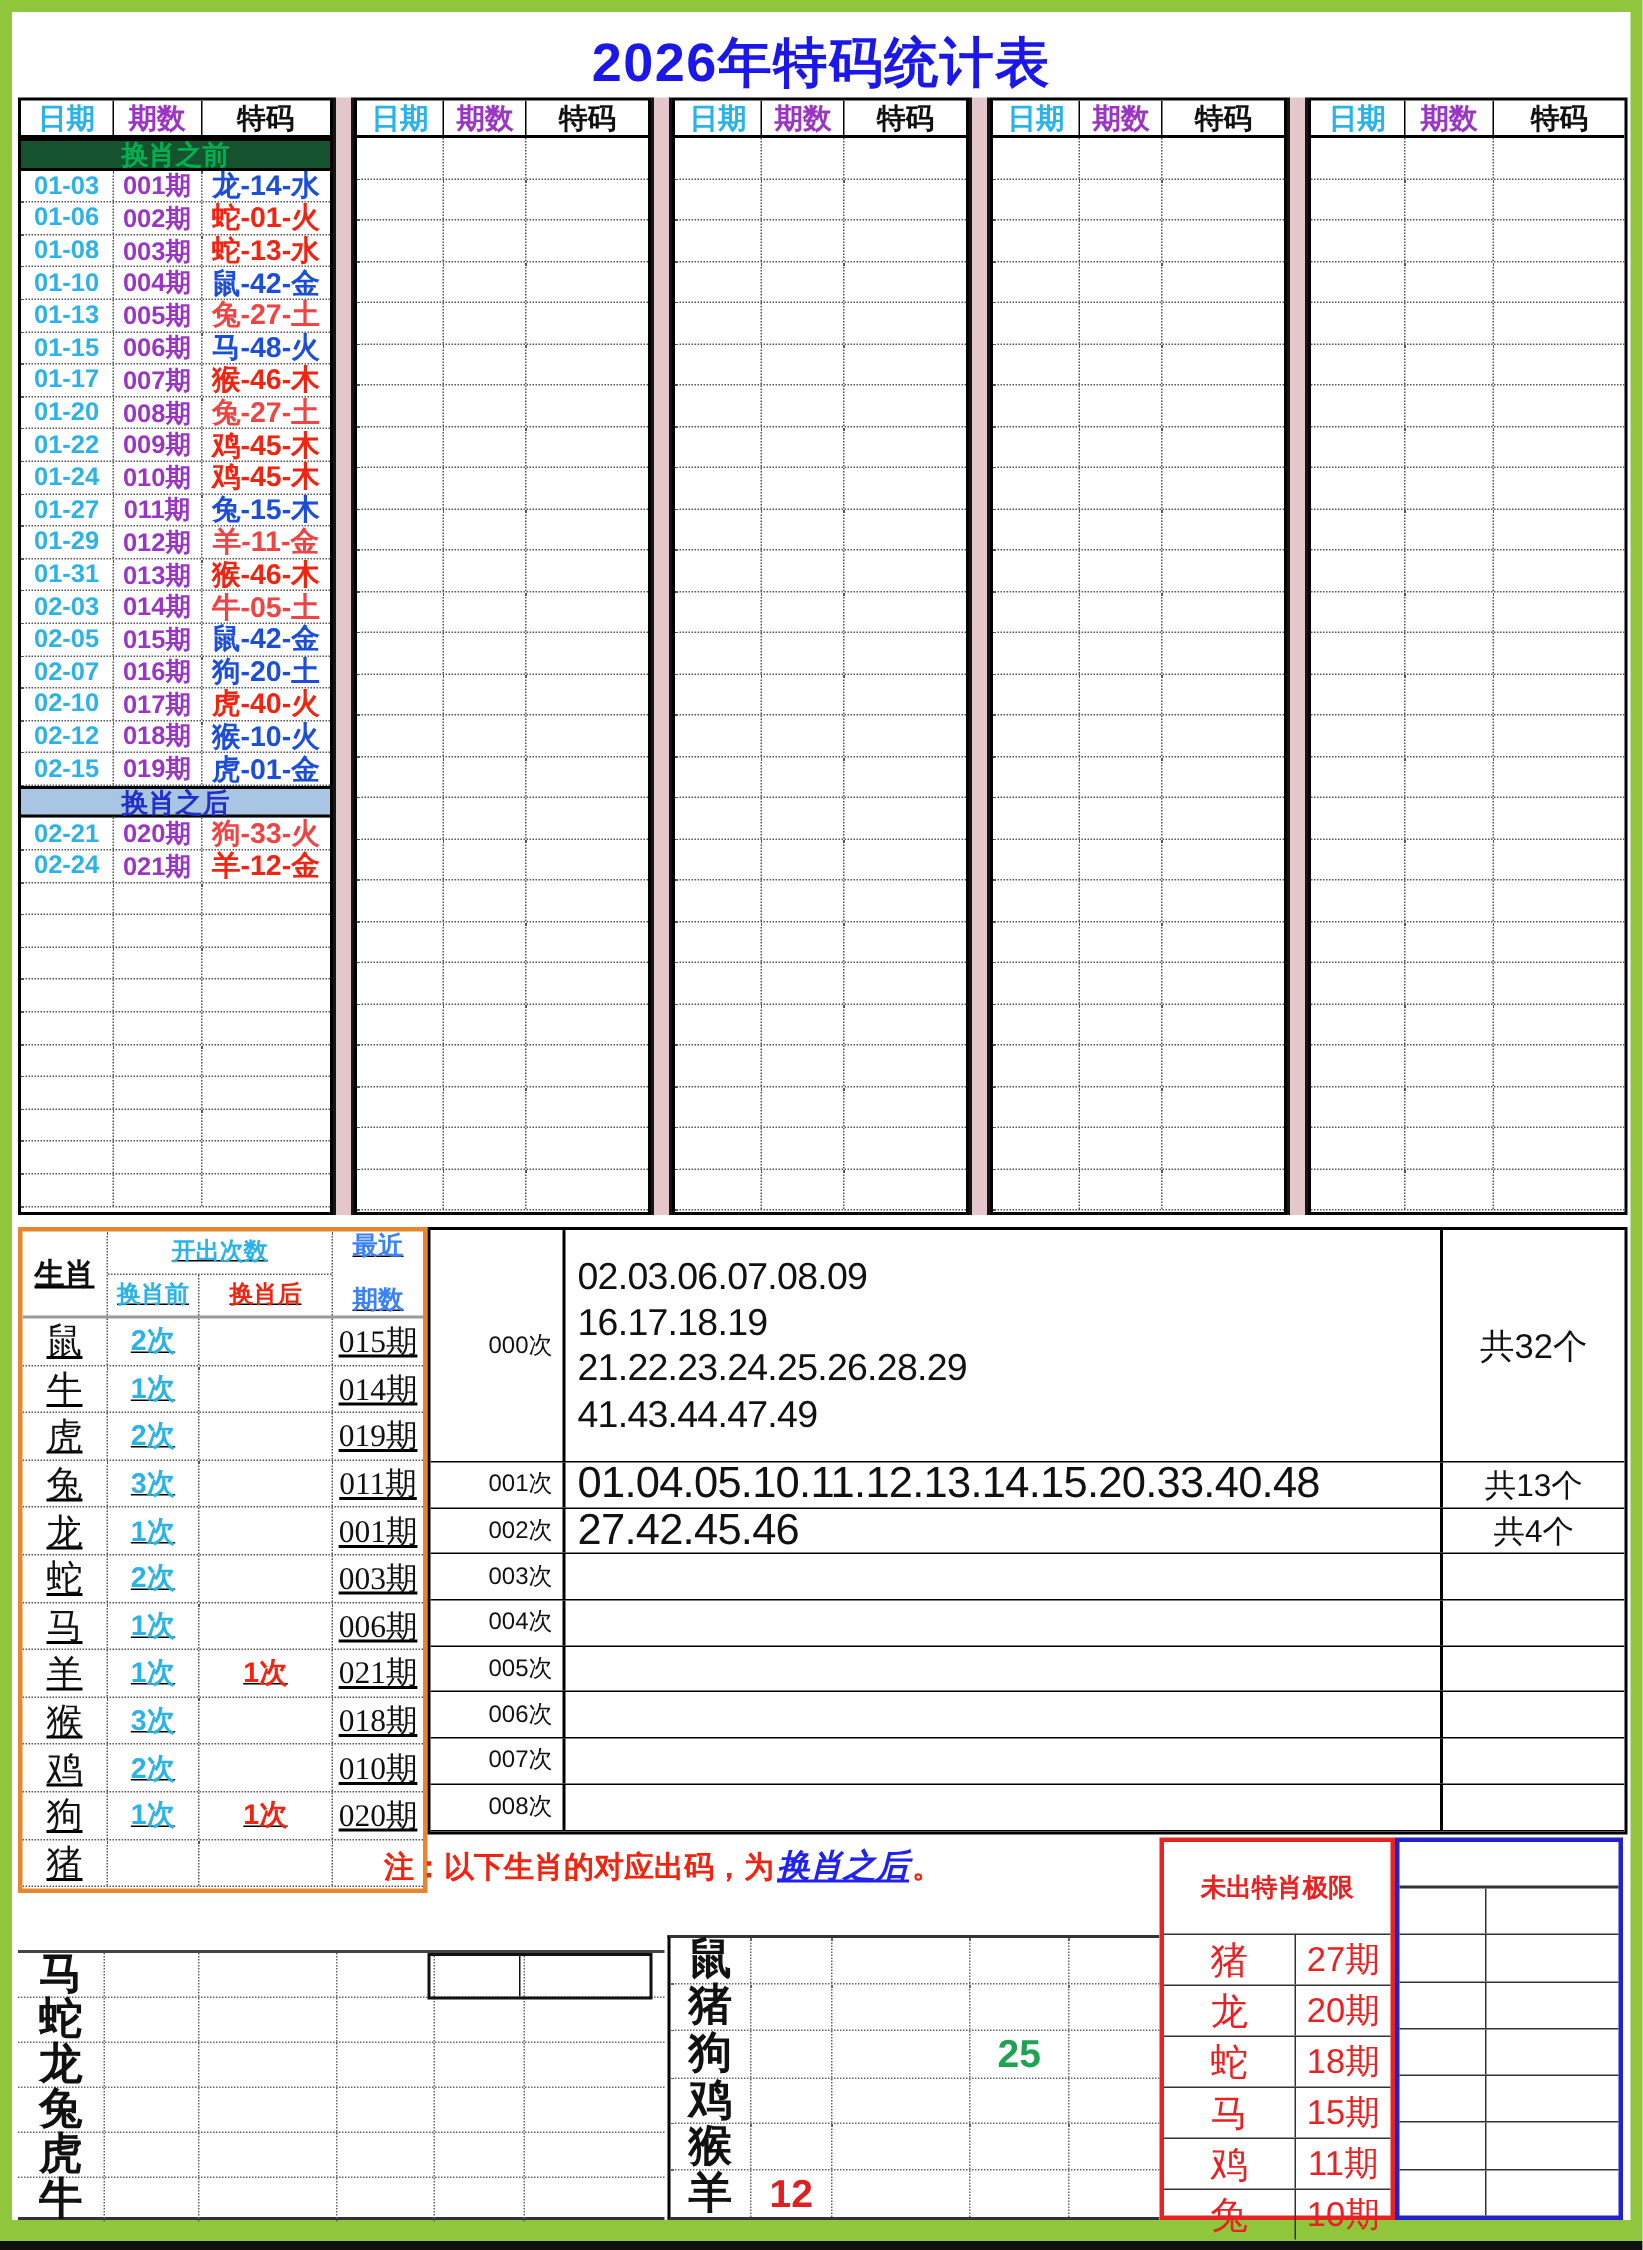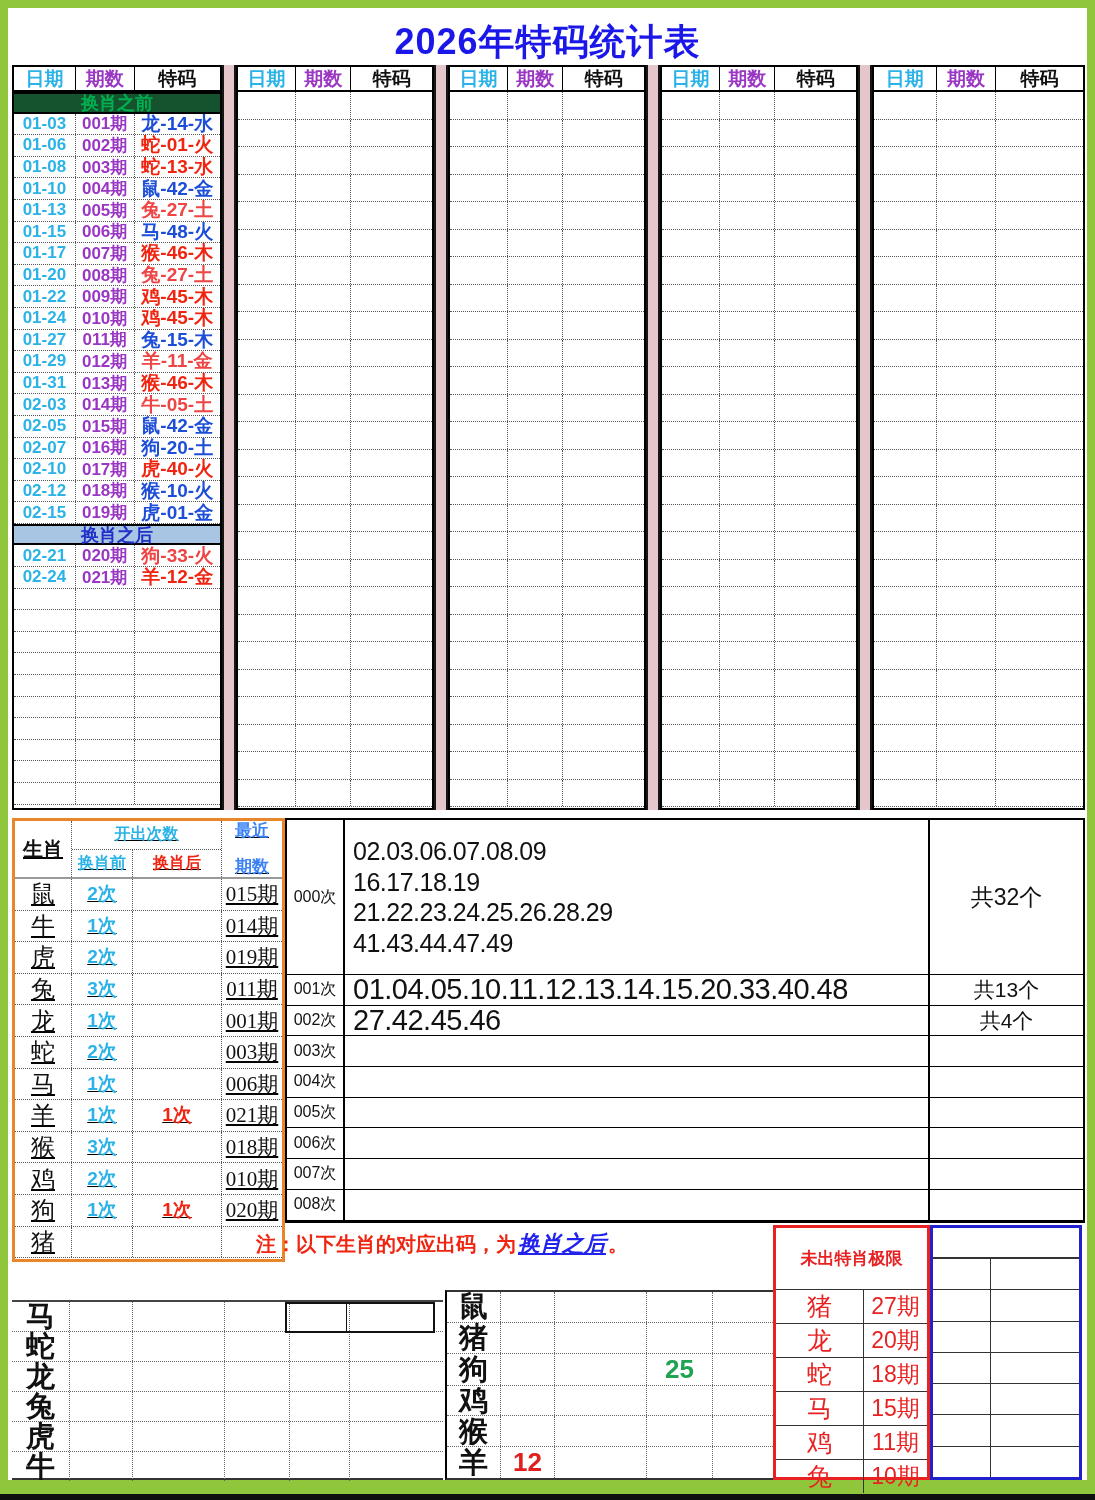--- a/index.html
+++ b/index.html
@@ -50,21 +50,21 @@
 .zc.z{width:57px;border-right:1px dotted #555;font-size:24px;font-weight:500;color:#111;}
 .zc.b{width:61px;border-right:1px dotted #555;color:#2bb3e8;font-weight:bold;font-size:19px;}
 .zc.a{width:89px;border-right:1px dotted #555;color:#f02511;font-weight:bold;font-size:19px;}
 .zc.r{flex:1;font-family:"Liberation Serif","DejaVu Serif",serif;font-size:21px;color:#111;}
 
 
 .cpanel{position:absolute;left:277px;top:810px;width:800px;height:405px;border:2px solid #000;background:#fff;overflow:hidden;}
 .crow{display:flex;border-bottom:1px solid #000;height:30.7px;}
 .crow.r0{height:155px;}
 .crows{display:contents;}
-.clabel{width:58px;border-right:2px solid #000;display:flex;align-items:center;justify-content:center;font-size:16px;color:#111;flex:none;}
+.clabel{width:58px;border-right:2px solid #000;display:flex;align-items:center;justify-content:center;font-size:16px;color:#111;flex:none;margin-left:32px;}
 .cnums{width:585px;border-right:2px solid #000;display:flex;align-items:center;padding-left:8px;font-size:29px;font-weight:500;letter-spacing:-0.5px;color:#111;overflow:hidden;white-space:nowrap;}
 .cnums.multi{flex-direction:column;align-items:flex-start;justify-content:center;font-size:25px;line-height:30.5px;font-weight:500;}
 .ctotal{flex:1;display:flex;align-items:center;justify-content:center;font-size:21px;color:#111;}
 .ctotal.big{font-size:23px;}
 
 
 .note{position:absolute;left:4px;top:1219px;width:860px;height:34px;display:flex;align-items:center;justify-content:center;font-size:20px;font-weight:bold;color:#f02511;}
 .note .hl{color:#2222ee;font-style:italic;text-decoration:underline;margin:0 2px;font-size:22px;}
 
 

